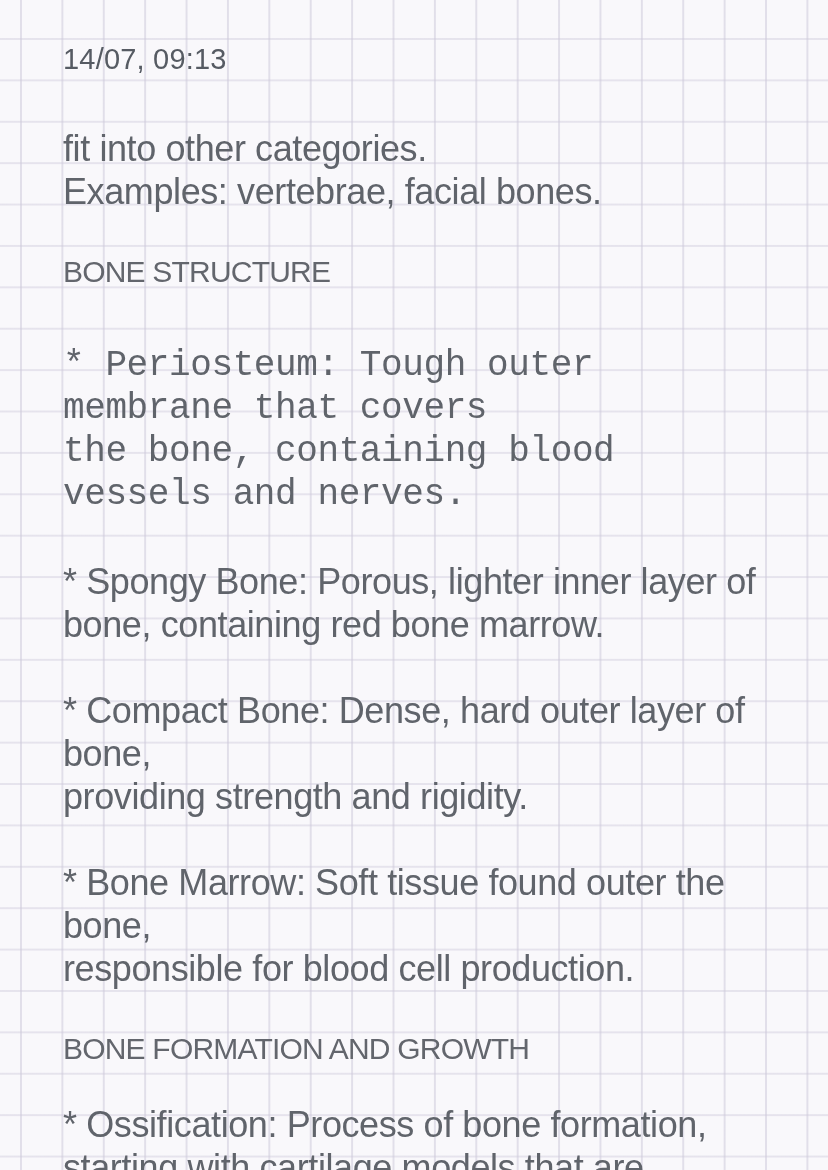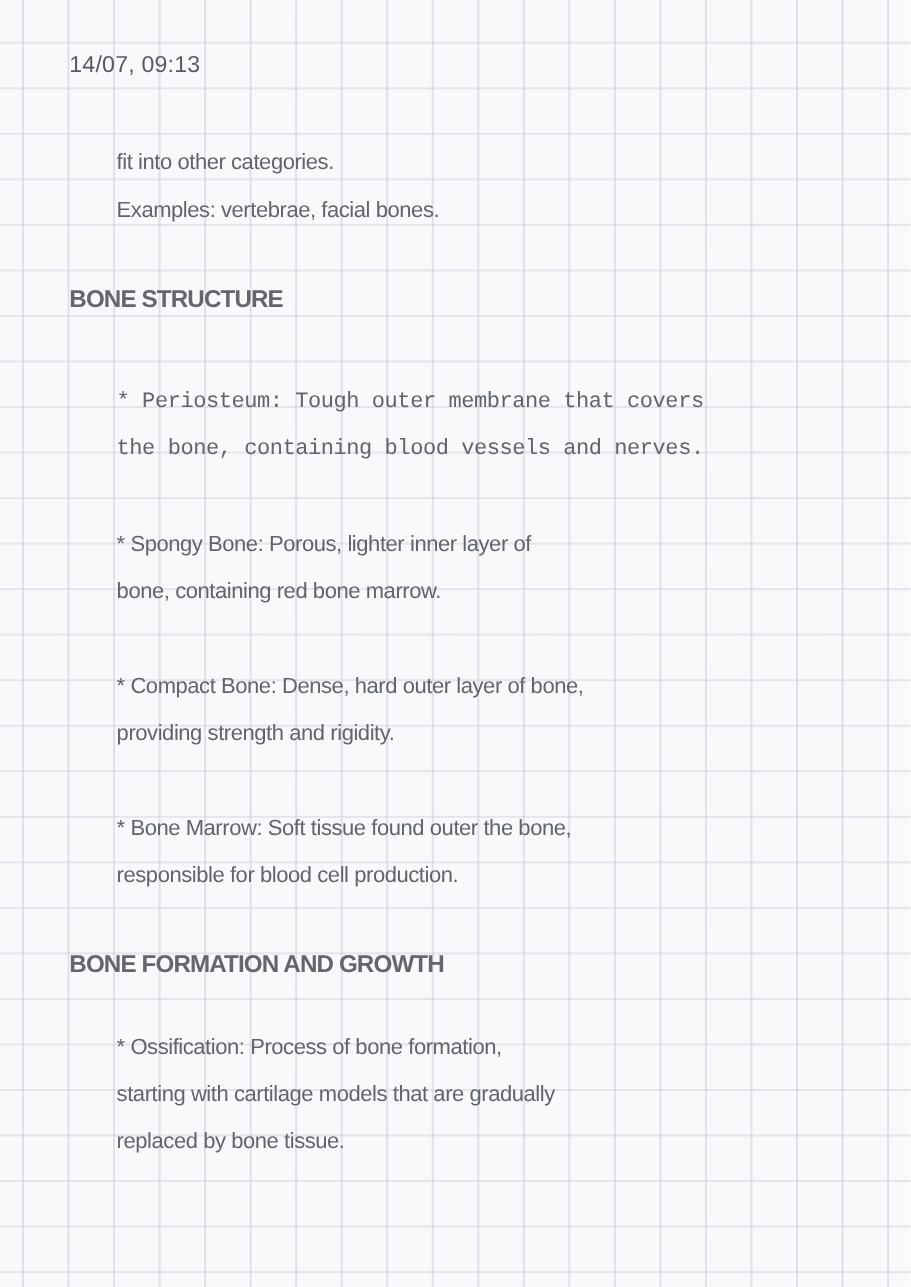--- a/index.html
+++ b/index.html
@@ -27,44 +27,43 @@
   }
 
   .content {
     position: absolute;
     top: 44px;
     left: 63px;
     right: 58px;
   }
 
   .timestamp {
-    font-size: 21px;
+    font-size: 29px;
     line-height: 30px;
     color: #565b63;
     letter-spacing: 0.2px;
     margin-bottom: 53px;
   }
 
   .para {
-    font-size: 20px;
+    font-size: 36px;
     line-height: 43px;
     color: #60646b;
     letter-spacing: -0.4px;
     white-space: pre-line;
     margin-bottom: 43px;
-    margin-left: 43px;
   }
 
   .para.first { margin-bottom: 43px; }
   .para.gap-lg { margin-bottom: 44px; font-family: Liberation Mono, monospace; }
 
   .heading {
-    font-size: 22px;
+    font-size: 30px;
     line-height: 31px;
-    font-weight: bold;
+    font-weight: normal;
     color: #63666d;
     letter-spacing: -0.8px;
     white-space: pre-line;
     margin-bottom: 57px;
   }
 
   .heading.second { margin-bottom: 39px; }
 
   .para.last { margin-bottom: 0; }
 </style>

